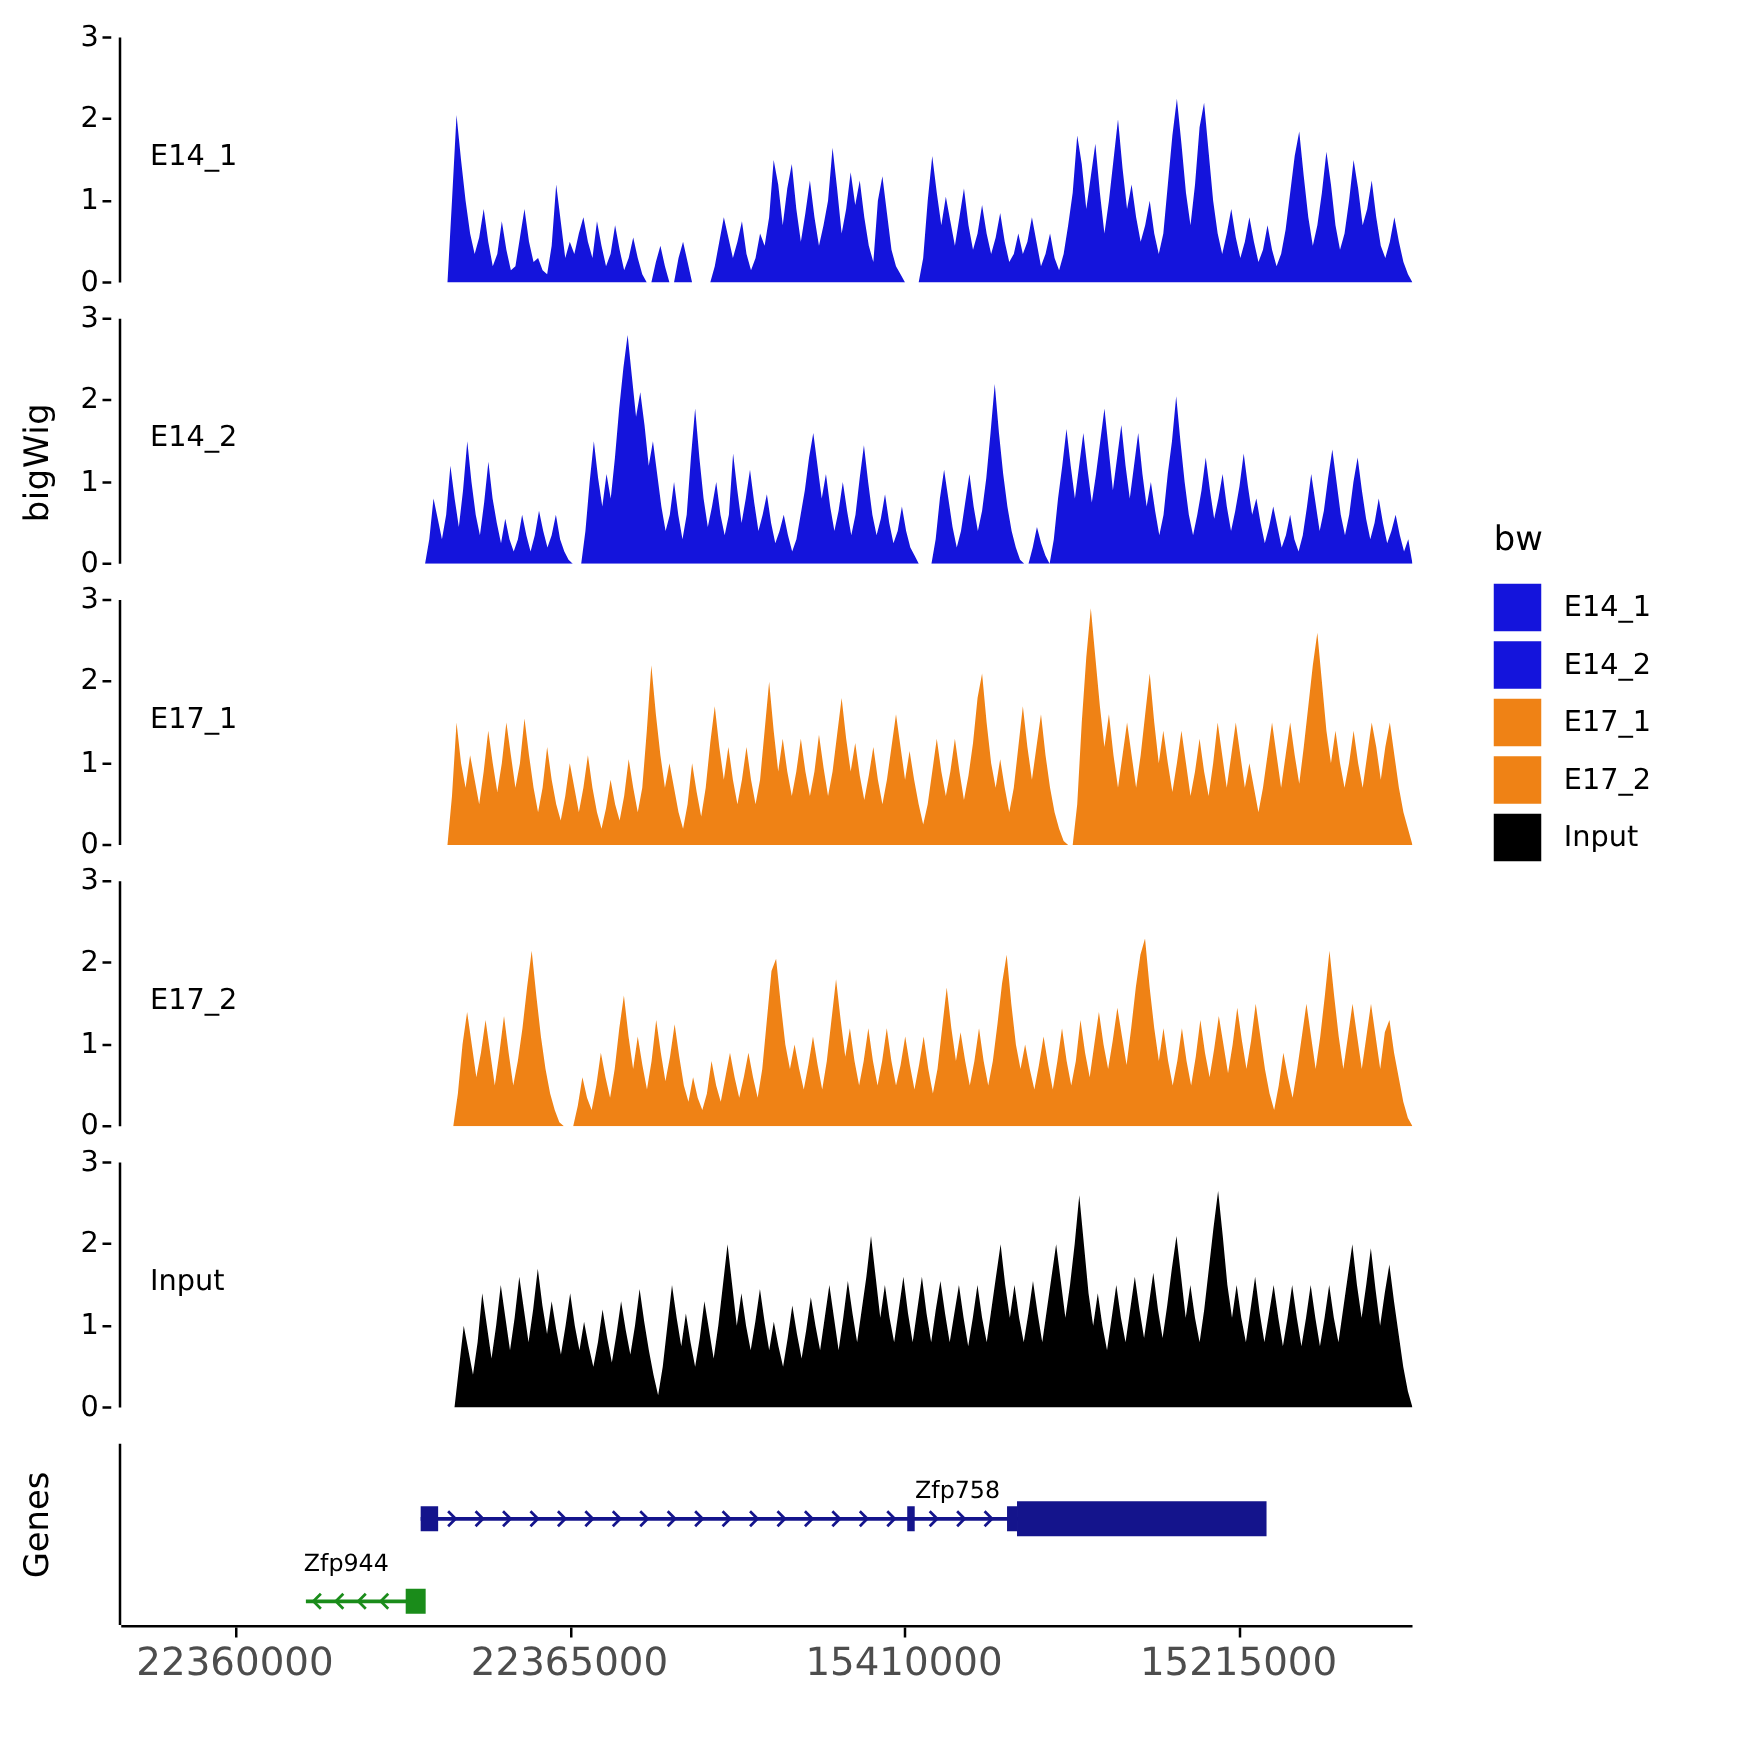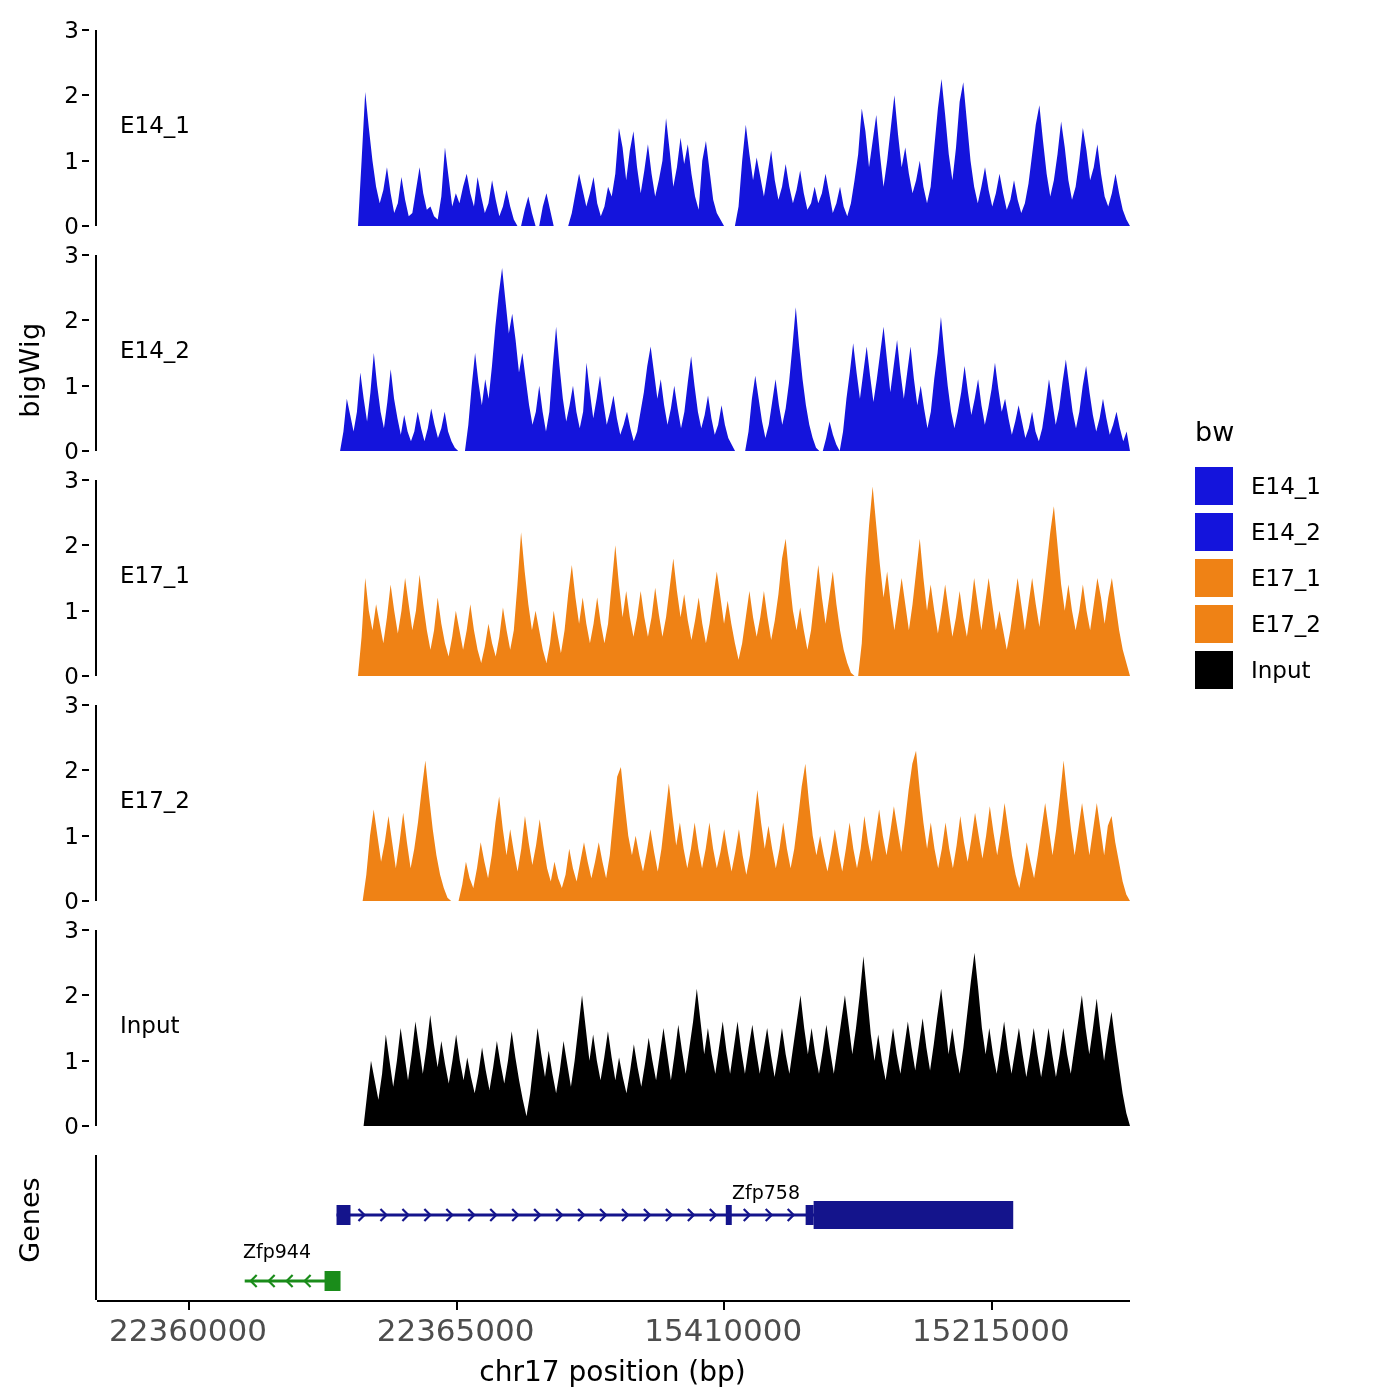--- a/index.html
+++ b/index.html
@@ -204,21 +204,20 @@
   <div id="xticks-host">
       <div class="xtickmark" style="left: 187.99px; top: 1302px;"></div>
       <div class="xtick-label" style="left: 187.99px; top: 1312px;">22360000</div>
       <div class="xtickmark" style="left: 455.606px; top: 1302px;"></div>
       <div class="xtick-label" style="left: 455.606px; top: 1312px;">22365000</div>
       <div class="xtickmark" style="left: 723.223px; top: 1302px;"></div>
       <div class="xtick-label" style="left: 723.223px; top: 1312px;">15410000</div>
       <div class="xtickmark" style="left: 990.839px; top: 1302px;"></div>
       <div class="xtick-label" style="left: 990.839px; top: 1312px;">15215000</div>
     </div>
-  <div class="xaxis-title">chr17 position (bp)</div>
 
   <div id="legend">
     <div class="legend-title">bw</div>
     <div id="legend-items">
         <div class="legend-row">
           <div class="legend-swatch" style="background: rgb(20, 20, 220);"></div>
           <div class="legend-text">E14_1</div>
         </div>
         <div class="legend-row">
           <div class="legend-swatch" style="background: rgb(20, 20, 220);"></div>

